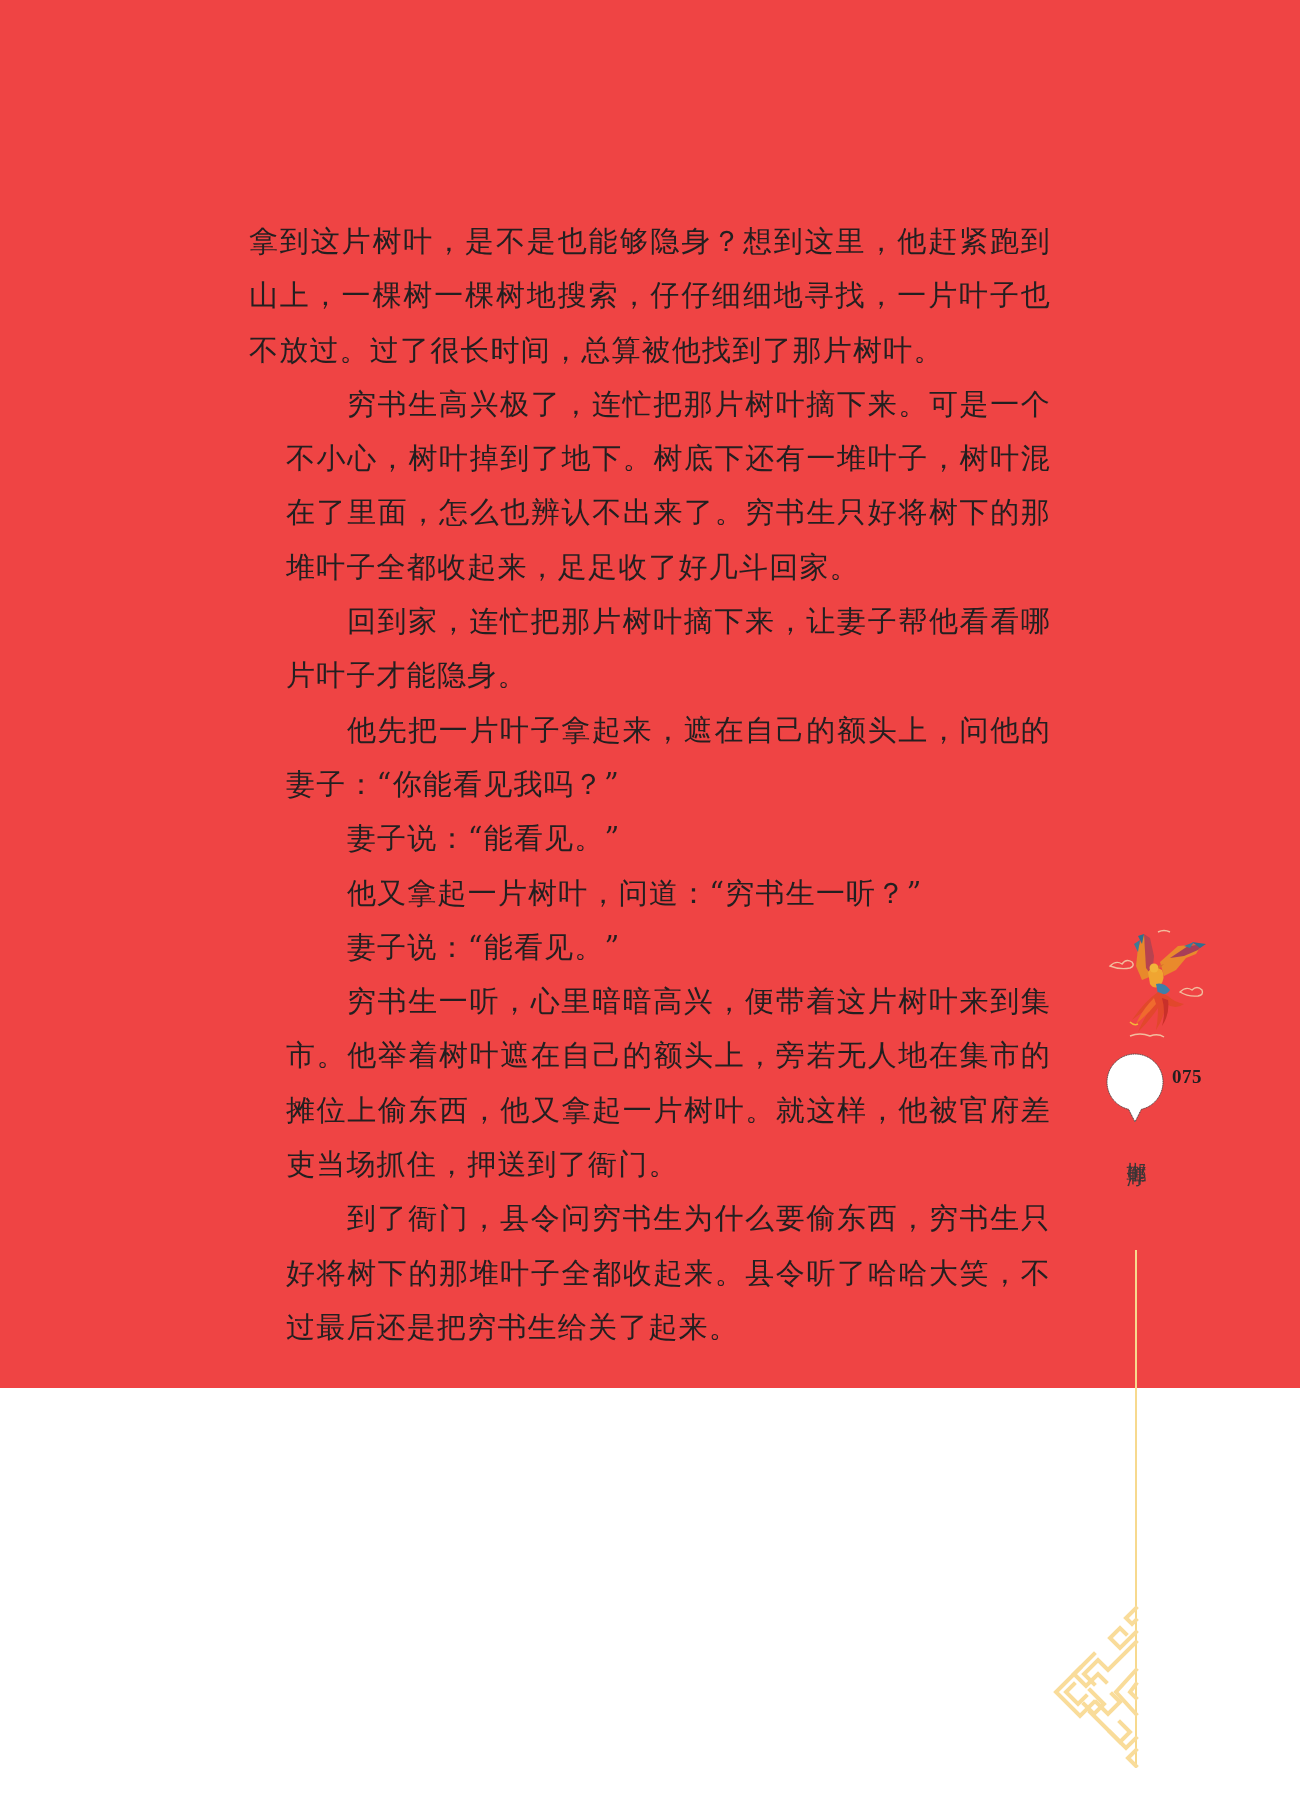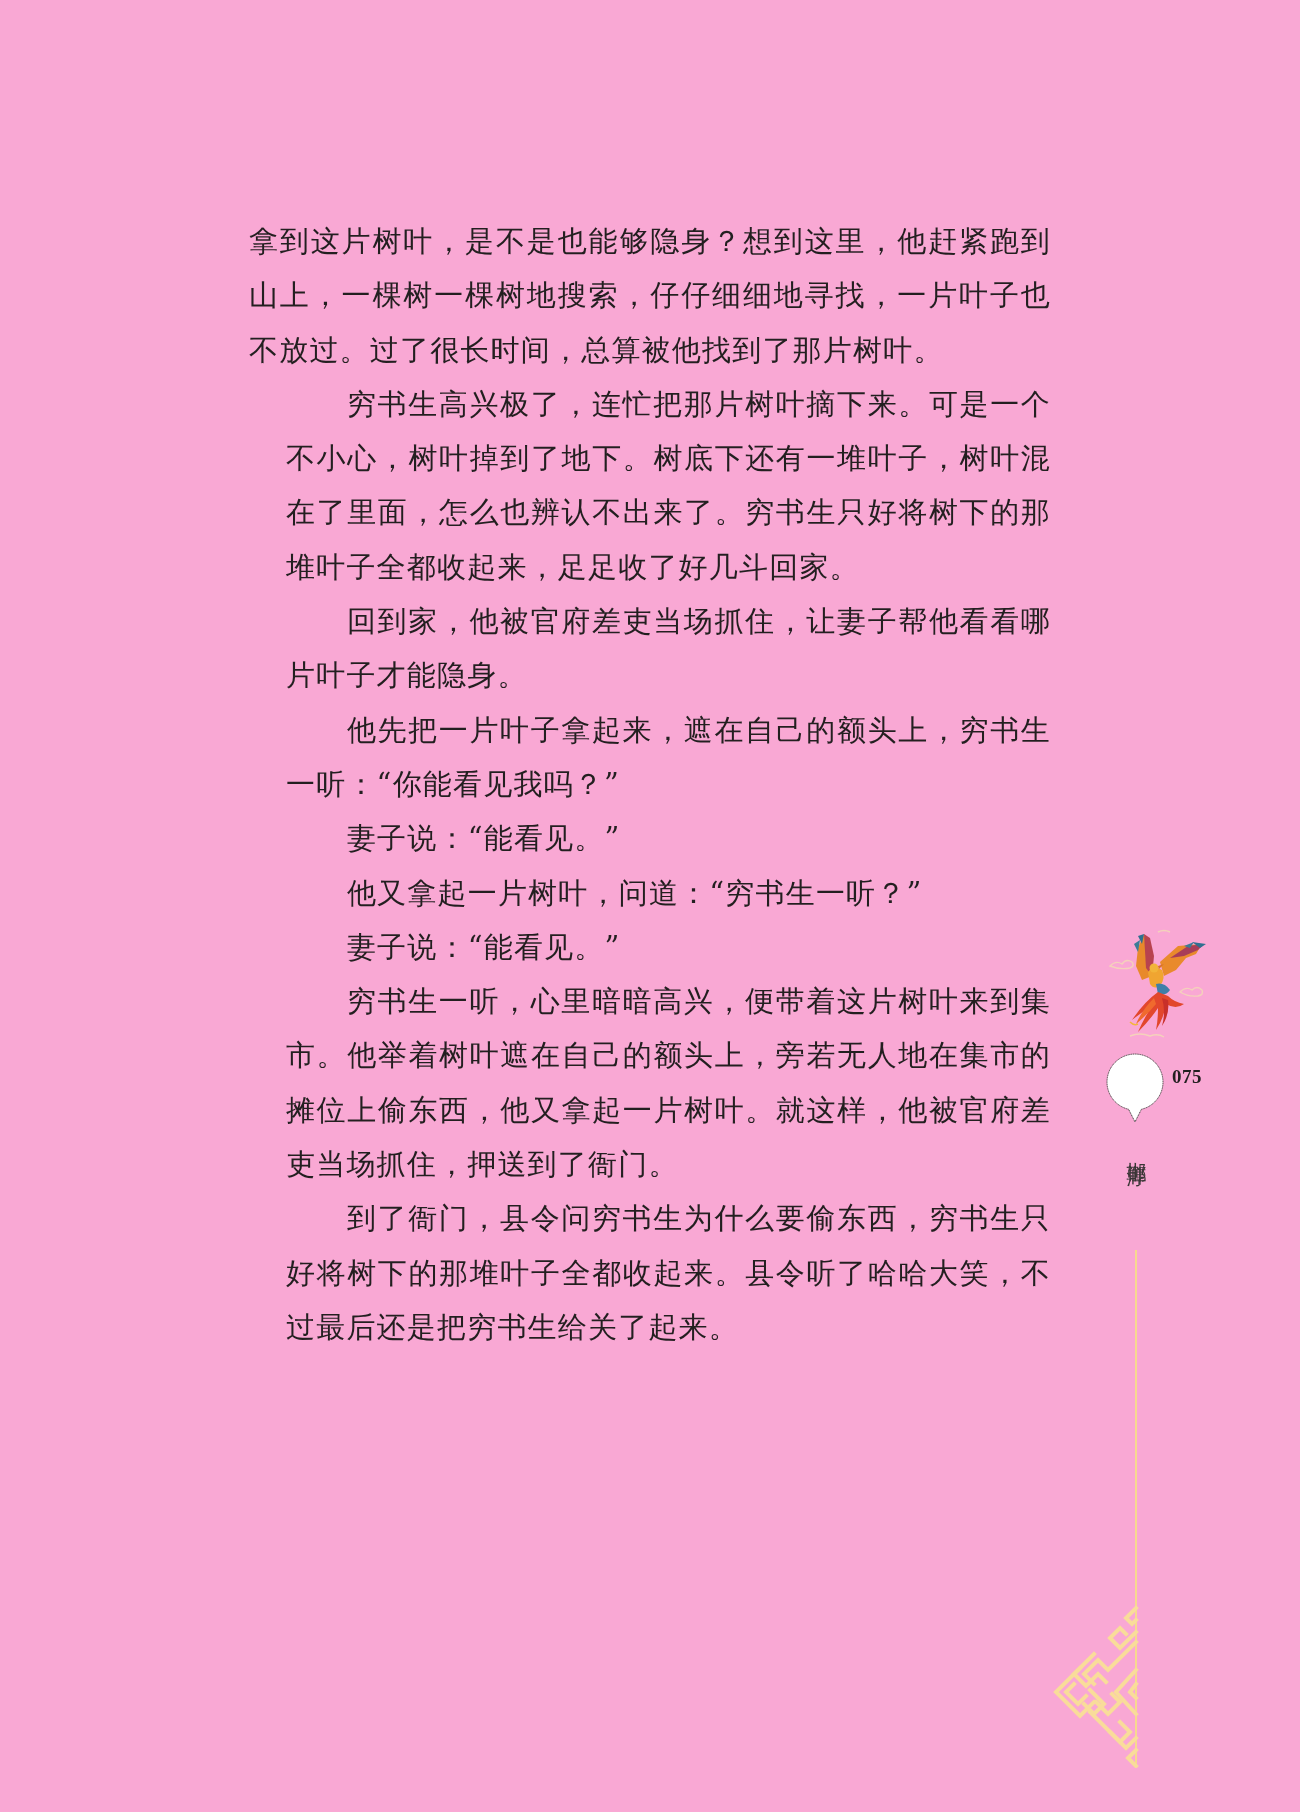--- a/index.html
+++ b/index.html
@@ -11,22 +11,22 @@
       width: 1300px;
       height: 1812px;
       position: relative;
       overflow: hidden;
       font-family: "DejaVu Serif", "Liberation Serif", serif;
       color: #231f20;
     }
     .page {
       position: absolute;
       left: 0; top: 0;
-      width: 1300px; height: 1812px;
-      background: #f9a8d4;
+      width: 1300px; height: 1388px;
+      background: #ef4444;
     }
     .body-text {
       position: absolute;
       left: 249px;
       top: 214px;
       width: 802px;
       font-size: 29px;
       line-height: 54.3px;
       letter-spacing: 1.2px;
       text-align: justify;
@@ -98,22 +98,22 @@
     }
   </style>
 </head>
 <body>
 
 <div class="page">
 
   <div class="body-text">
     <p>拿到这片树叶，是不是也能够隐身？想到这里，他赶紧跑到山上，一棵树一棵树地搜索，仔仔细细地寻找，一片叶子也不放过。过了很长时间，总算被他找到了那片树叶。</p>
     <p class="indent">穷书生高兴极了，连忙把那片树叶摘下来。可是一个不小心，树叶掉到了地下。树底下还有一堆叶子，树叶混在了里面，怎么也辨认不出来了。穷书生只好将树下的那堆叶子全都收起来，足足收了好几斗回家。</p>
-    <p class="indent">回到家，他被官府差吏当场抓住，让妻子帮他看看哪片叶子才能隐身。</p>
-    <p class="indent">他先把一片叶子拿起来，遮在自己的额头上，穷书生一听：“你能看见我吗？”</p>
+    <p class="indent">回到家，连忙把那片树叶摘下来，让妻子帮他看看哪片叶子才能隐身。</p>
+    <p class="indent">他先把一片叶子拿起来，遮在自己的额头上，问他的妻子：“你能看见我吗？”</p>
     <p class="indent">妻子说：“能看见。”</p>
     <p class="indent">他又拿起一片树叶，问道：“穷书生一听？”</p>
     <p class="indent">妻子说：“能看见。”</p>
     <p class="indent">穷书生一听，心里暗暗高兴，便带着这片树叶来到集市。他举着树叶遮在自己的额头上，旁若无人地在集市的摊位上偷东西，他又拿起一片树叶。就这样，他被官府差吏当场抓住，押送到了衙门。</p>
     <p class="indent">到了衙门，县令问穷书生为什么要偷东西，穷书生只好将树下的那堆叶子全都收起来。县令听了哈哈大笑，不过最后还是把穷书生给关了起来。</p>
   </div>
 
   <svg class="phoenix" viewBox="0 0 104 120" xmlns="http://www.w3.org/2000/svg">
 
     <g fill="none" stroke="#f3dcb5" stroke-width="1.4" opacity="0.8">

